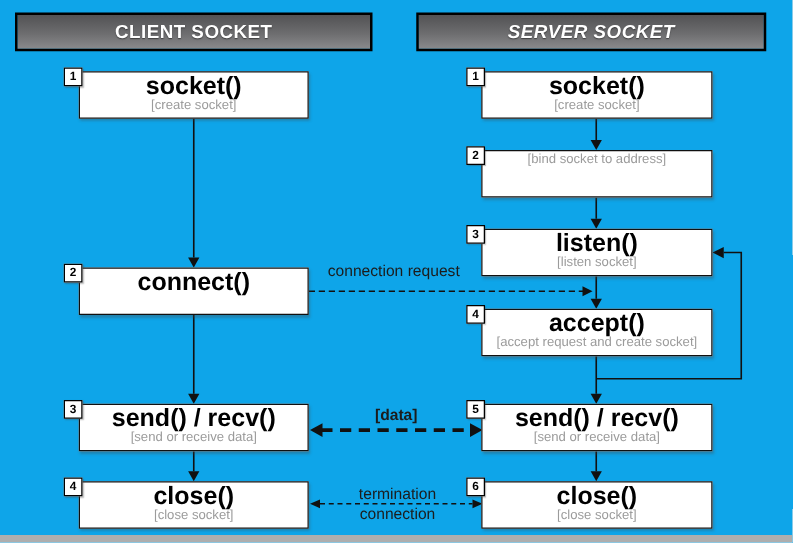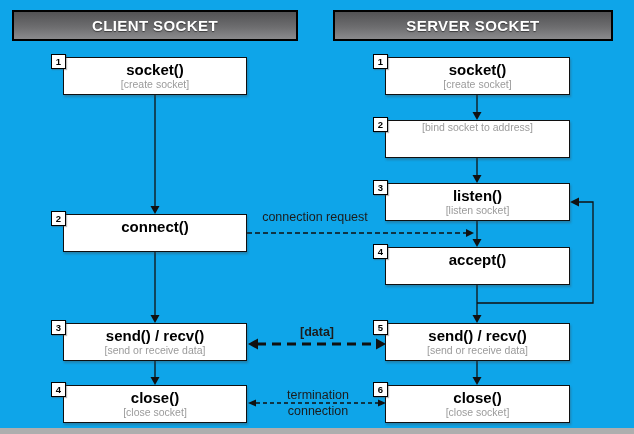--- a/index.html
+++ b/index.html
@@ -13,32 +13,32 @@
   .hdr{
     position:absolute;top:10px;height:31px;box-sizing:border-box;
     border:2px solid #000;
     background:linear-gradient(180deg,#525254 0%,#6d6d6f 55%,#8a8a8c 100%);
     color:#fff;font-weight:bold;font-size:15px;letter-spacing:.4px;
     display:flex;align-items:center;justify-content:center;
     text-shadow:0 1px 1px rgba(0,0,0,.5);
     z-index:2;
   }
   .hdr-client{left:12px;width:286px;}
-  .hdr-server{left:333px;width:280px;}
+  .hdr-server{left:333px;width:280px;font-style:italic;}
   .box{
     position:absolute;box-sizing:border-box;height:38px;
     background:#fff;border:1.5px solid #101010;
     box-shadow:1px 2px 2px rgba(70,70,70,.35);
     text-align:center;z-index:2;
   }
   .col-client{left:63px;width:184px;}
   .col-server{left:385px;width:185px;}
   .c1{top:57px;} .c2{top:214px;} .c3{top:323px;} .c4{top:385px;}
   .s1{top:57px;} .s2{top:120px;} .s3{top:183px;} .s4{top:247px;} .s5{top:323px;} .s6{top:385px;}
-  .box .title{margin-top:3px;font-size:15px;font-weight:bold;color:#000;line-height:17px;}
+  .box .title{margin-top:3px;font-size:20px;font-weight:bold;color:#000;line-height:17px;}
   .box .sub{font-size:10.5px;color:#9b9b9b;line-height:12px;}
   .badge{
     position:absolute;left:-13px;top:-4px;width:13px;height:13px;
     background:#fff;border:1px solid #000;box-sizing:content-box;
     font-size:9.5px;font-weight:bold;color:#000;
     display:flex;align-items:center;justify-content:center;
     box-shadow:1px 1px 1px rgba(70,70,70,.35);
   }
   .flow-label{position:absolute;color:#1c1c1c;font-size:12.5px;z-index:2;}
   .lbl-request{left:250px;top:210px;width:130px;text-align:center;}
@@ -126,20 +126,21 @@
     <div class="sub">[bind socket to address]</div>
   </div>
   <div class="box col-server s3">
     <span class="badge">3</span>
     <div class="title">listen()</div>
     <div class="sub">[listen socket]</div>
   </div>
   <div class="box col-server s4">
     <span class="badge">4</span>
     <div class="title">accept()</div>
+    <div class="sub">[accept request and create socket]</div>
   </div>
   <div class="box col-server s5">
     <span class="badge">5</span>
     <div class="title">send() / recv()</div>
     <div class="sub">[send or receive data]</div>
   </div>
   <div class="box col-server s6">
     <span class="badge">6</span>
     <div class="title">close()</div>
     <div class="sub">[close socket]</div>

